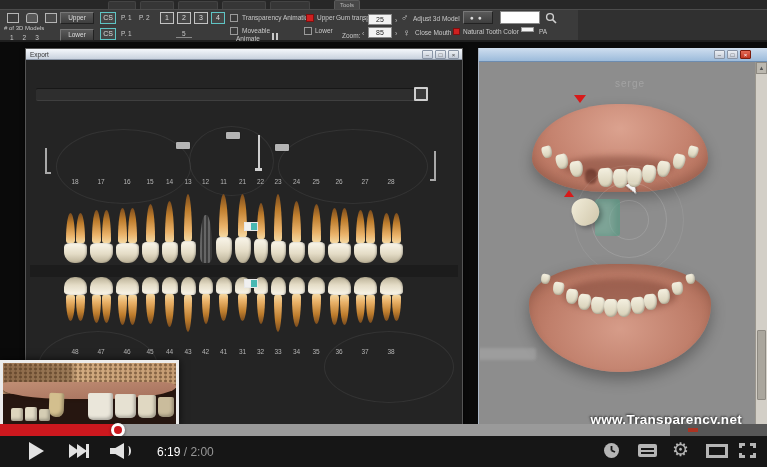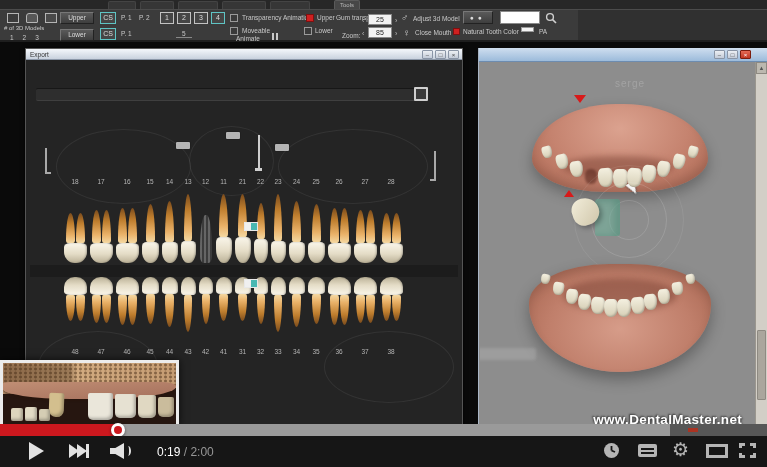--- a/index.html
+++ b/index.html
@@ -599,21 +599,21 @@
           <div class="model-tooth" style="left: 75.2727px; top: 34.7934px; width: 14.4545px; height: 17.9339px; transform: rotate(1deg);"></div>
           <div class="model-tooth" style="left: 88.4727px; top: 34.7934px; width: 14.4545px; height: 17.9339px; transform: rotate(-1deg);"></div>
           <div class="model-tooth" style="left: 101.855px; top: 33.1405px; width: 14.0909px; height: 17.405px; transform: rotate(-3deg);"></div>
           <div class="model-tooth" style="left: 115.418px; top: 29.8347px; width: 13.3636px; height: 16.3471px; transform: rotate(-5deg);"></div>
           <div class="model-tooth" style="left: 129.164px; top: 24.876px; width: 12.2727px; height: 14.7603px; transform: rotate(-7deg);"></div>
           <div class="model-tooth" style="left: 143.091px; top: 18.2645px; width: 10.8182px; height: 12.6446px; transform: rotate(-9deg);"></div>
           <div class="model-tooth" style="left: 157.2px; top: 10px; width: 9px; height: 10px; transform: rotate(-11deg);"></div>
         </div>
 
       <div class="watermark-smudge"></div>
-      <div class="dm-url">www.DentalMaster.net</div>
+      <div class="dm-url">www.Transparency.net</div>
     </div>
 
     <div class="scrollstrip">
       <div class="scroll-arrow">▲</div>
       <div class="scroll-thumb"></div>
     </div>
   </div>
 
   <div class="abs yt-progress">
     <div class="yt-buffer" id="ytBuffer" style="width: 87.3%;"></div>
@@ -627,21 +627,21 @@
     <div class="next-grp">
       <div class="next-t" style="left:0"></div>
       <div class="next-t" style="left:8px"></div>
       <div class="next-bar"></div>
     </div>
     <div class="vol-grp">
       <div class="vol-body"></div>
       <div class="vol-wave"></div>
     </div>
     <div class="yt-time">
-      <span>0:19</span>
+      <span>6:19</span>
       <span class="total"> <span>/</span> <span>2:00</span></span>
     </div>
     <div class="yt-ico" style="left:603px">
       <svg width="17" height="17" viewBox="0 0 17 17">
         <circle cx="8.5" cy="8.5" r="7.5" fill="#b5b5b5"></circle>
         <line x1="8.5" y1="8.5" x2="8.5" y2="4" stroke="#161616" stroke-width="1.8"></line>
         <line x1="8.5" y1="8.5" x2="12" y2="10" stroke="#161616" stroke-width="1.8"></line>
       </svg>
     </div>
     <div class="yt-ico" style="left:638px;top:8px">

